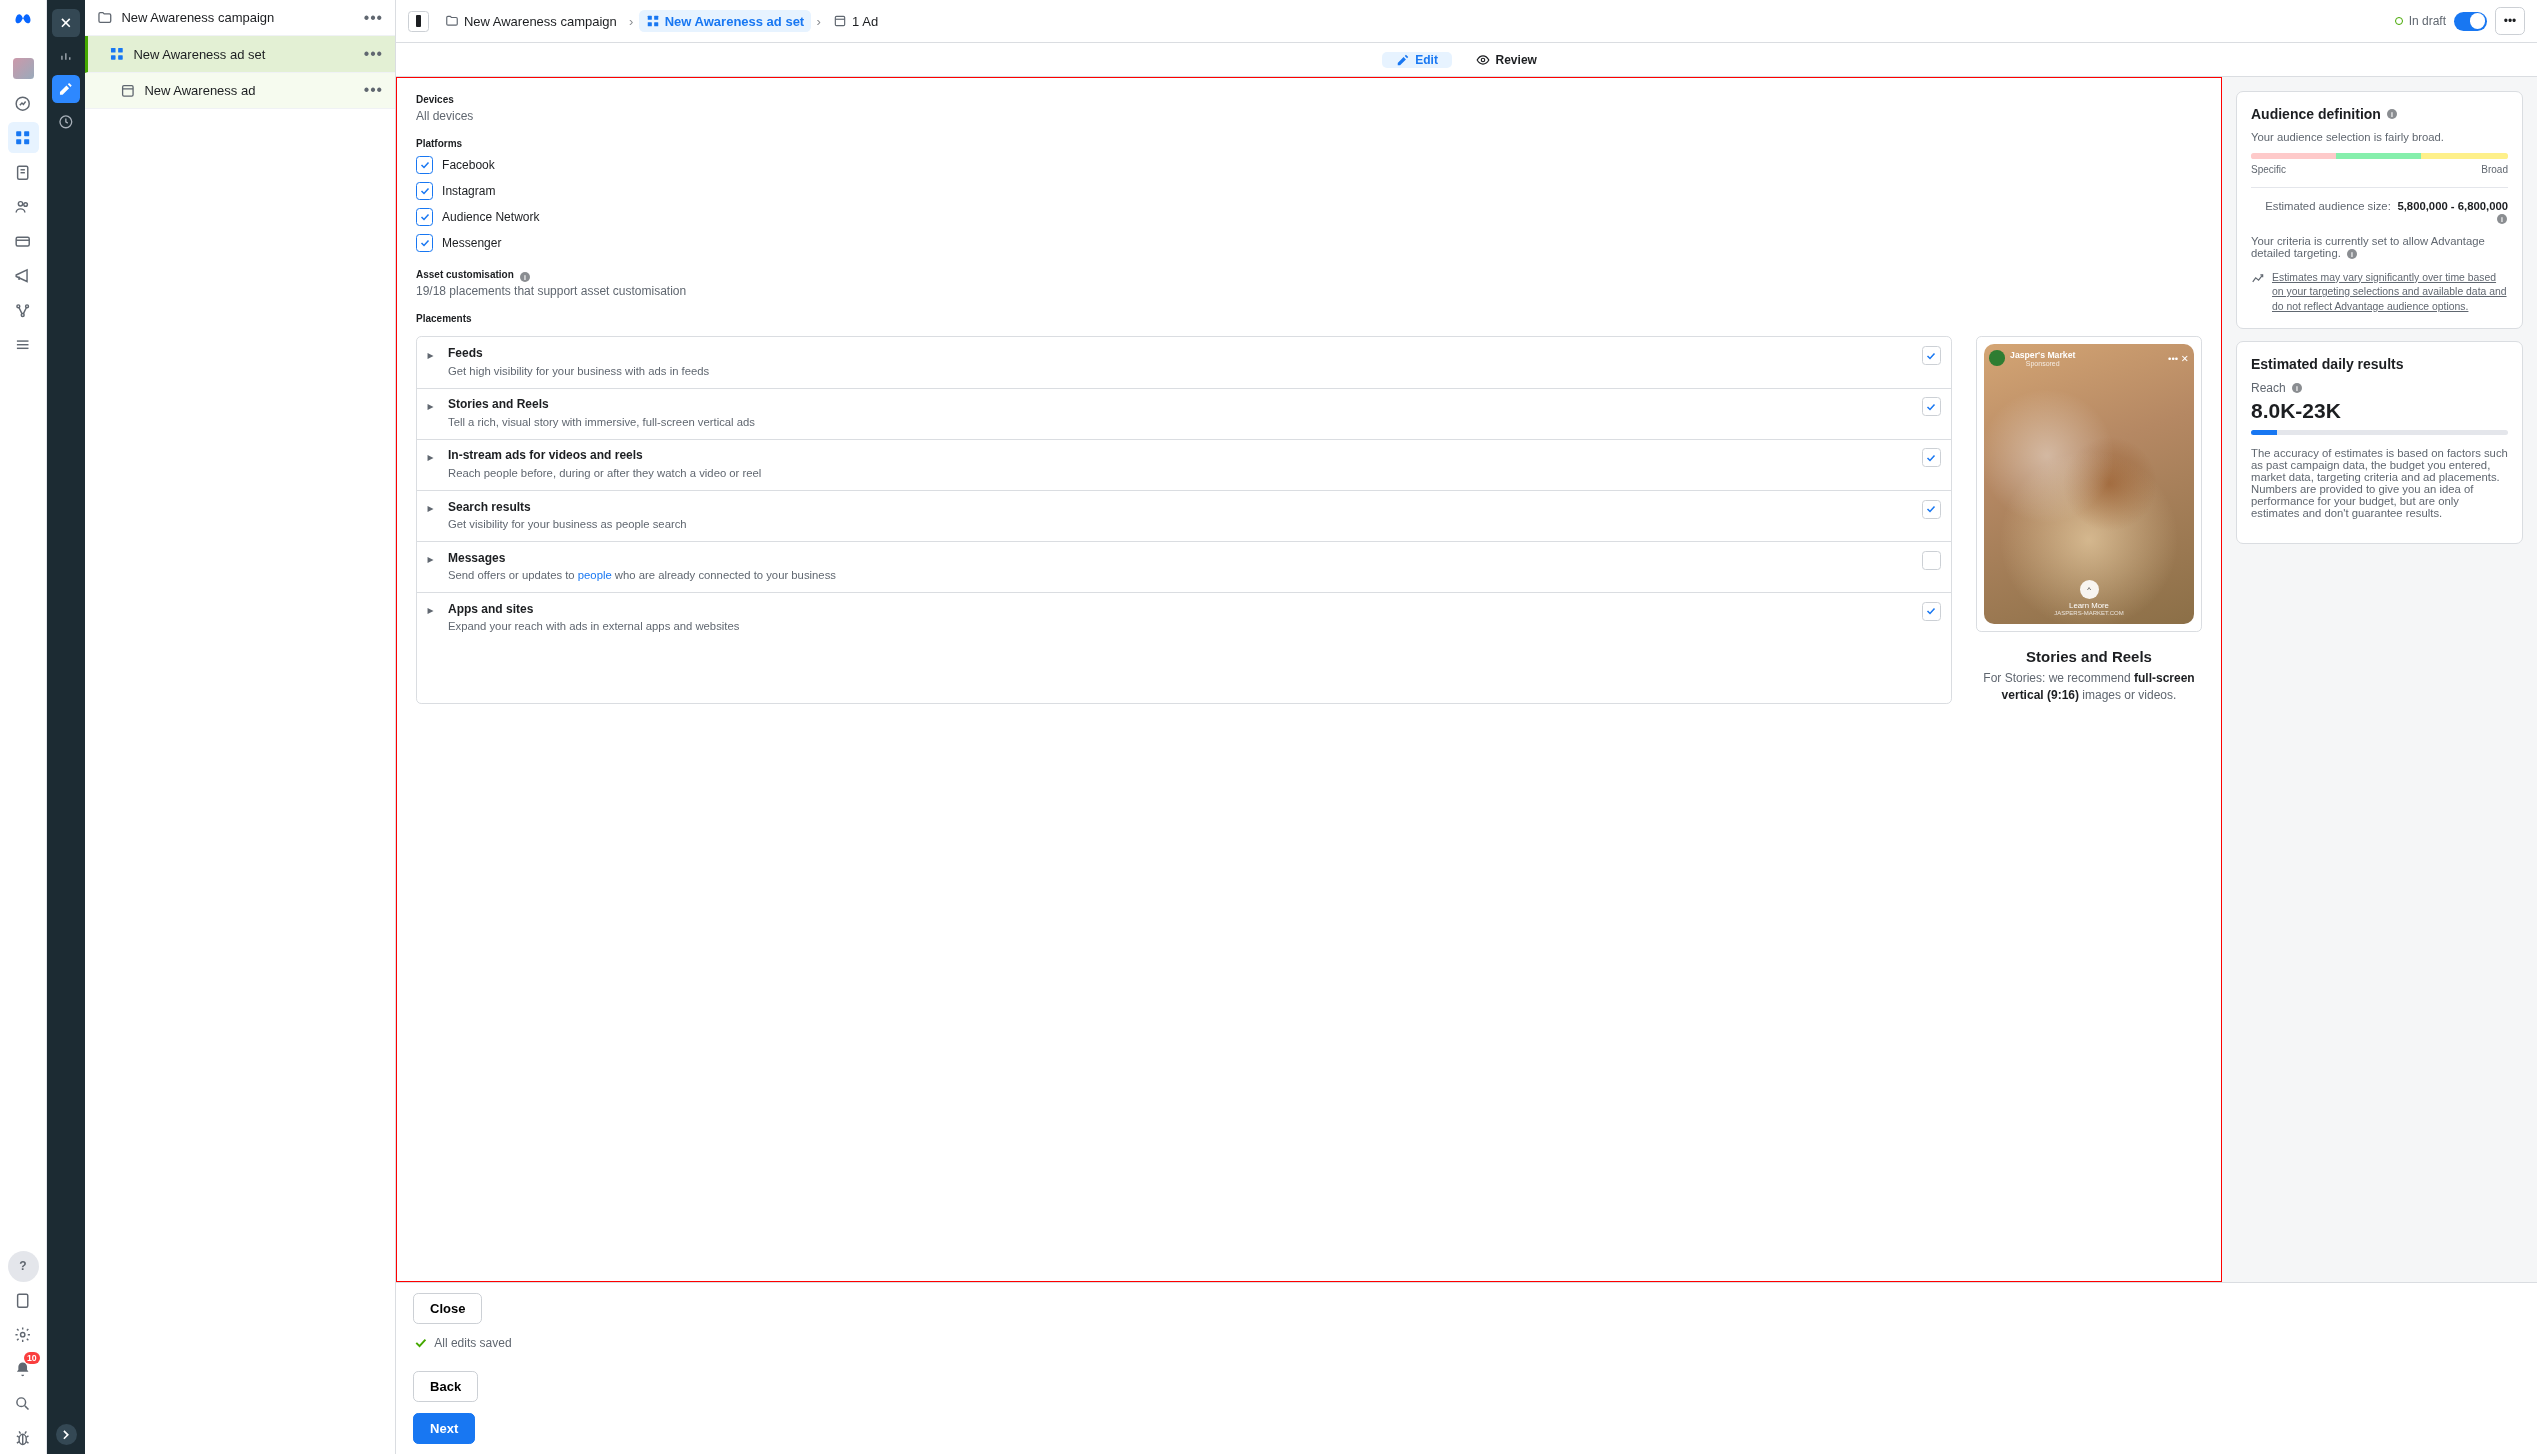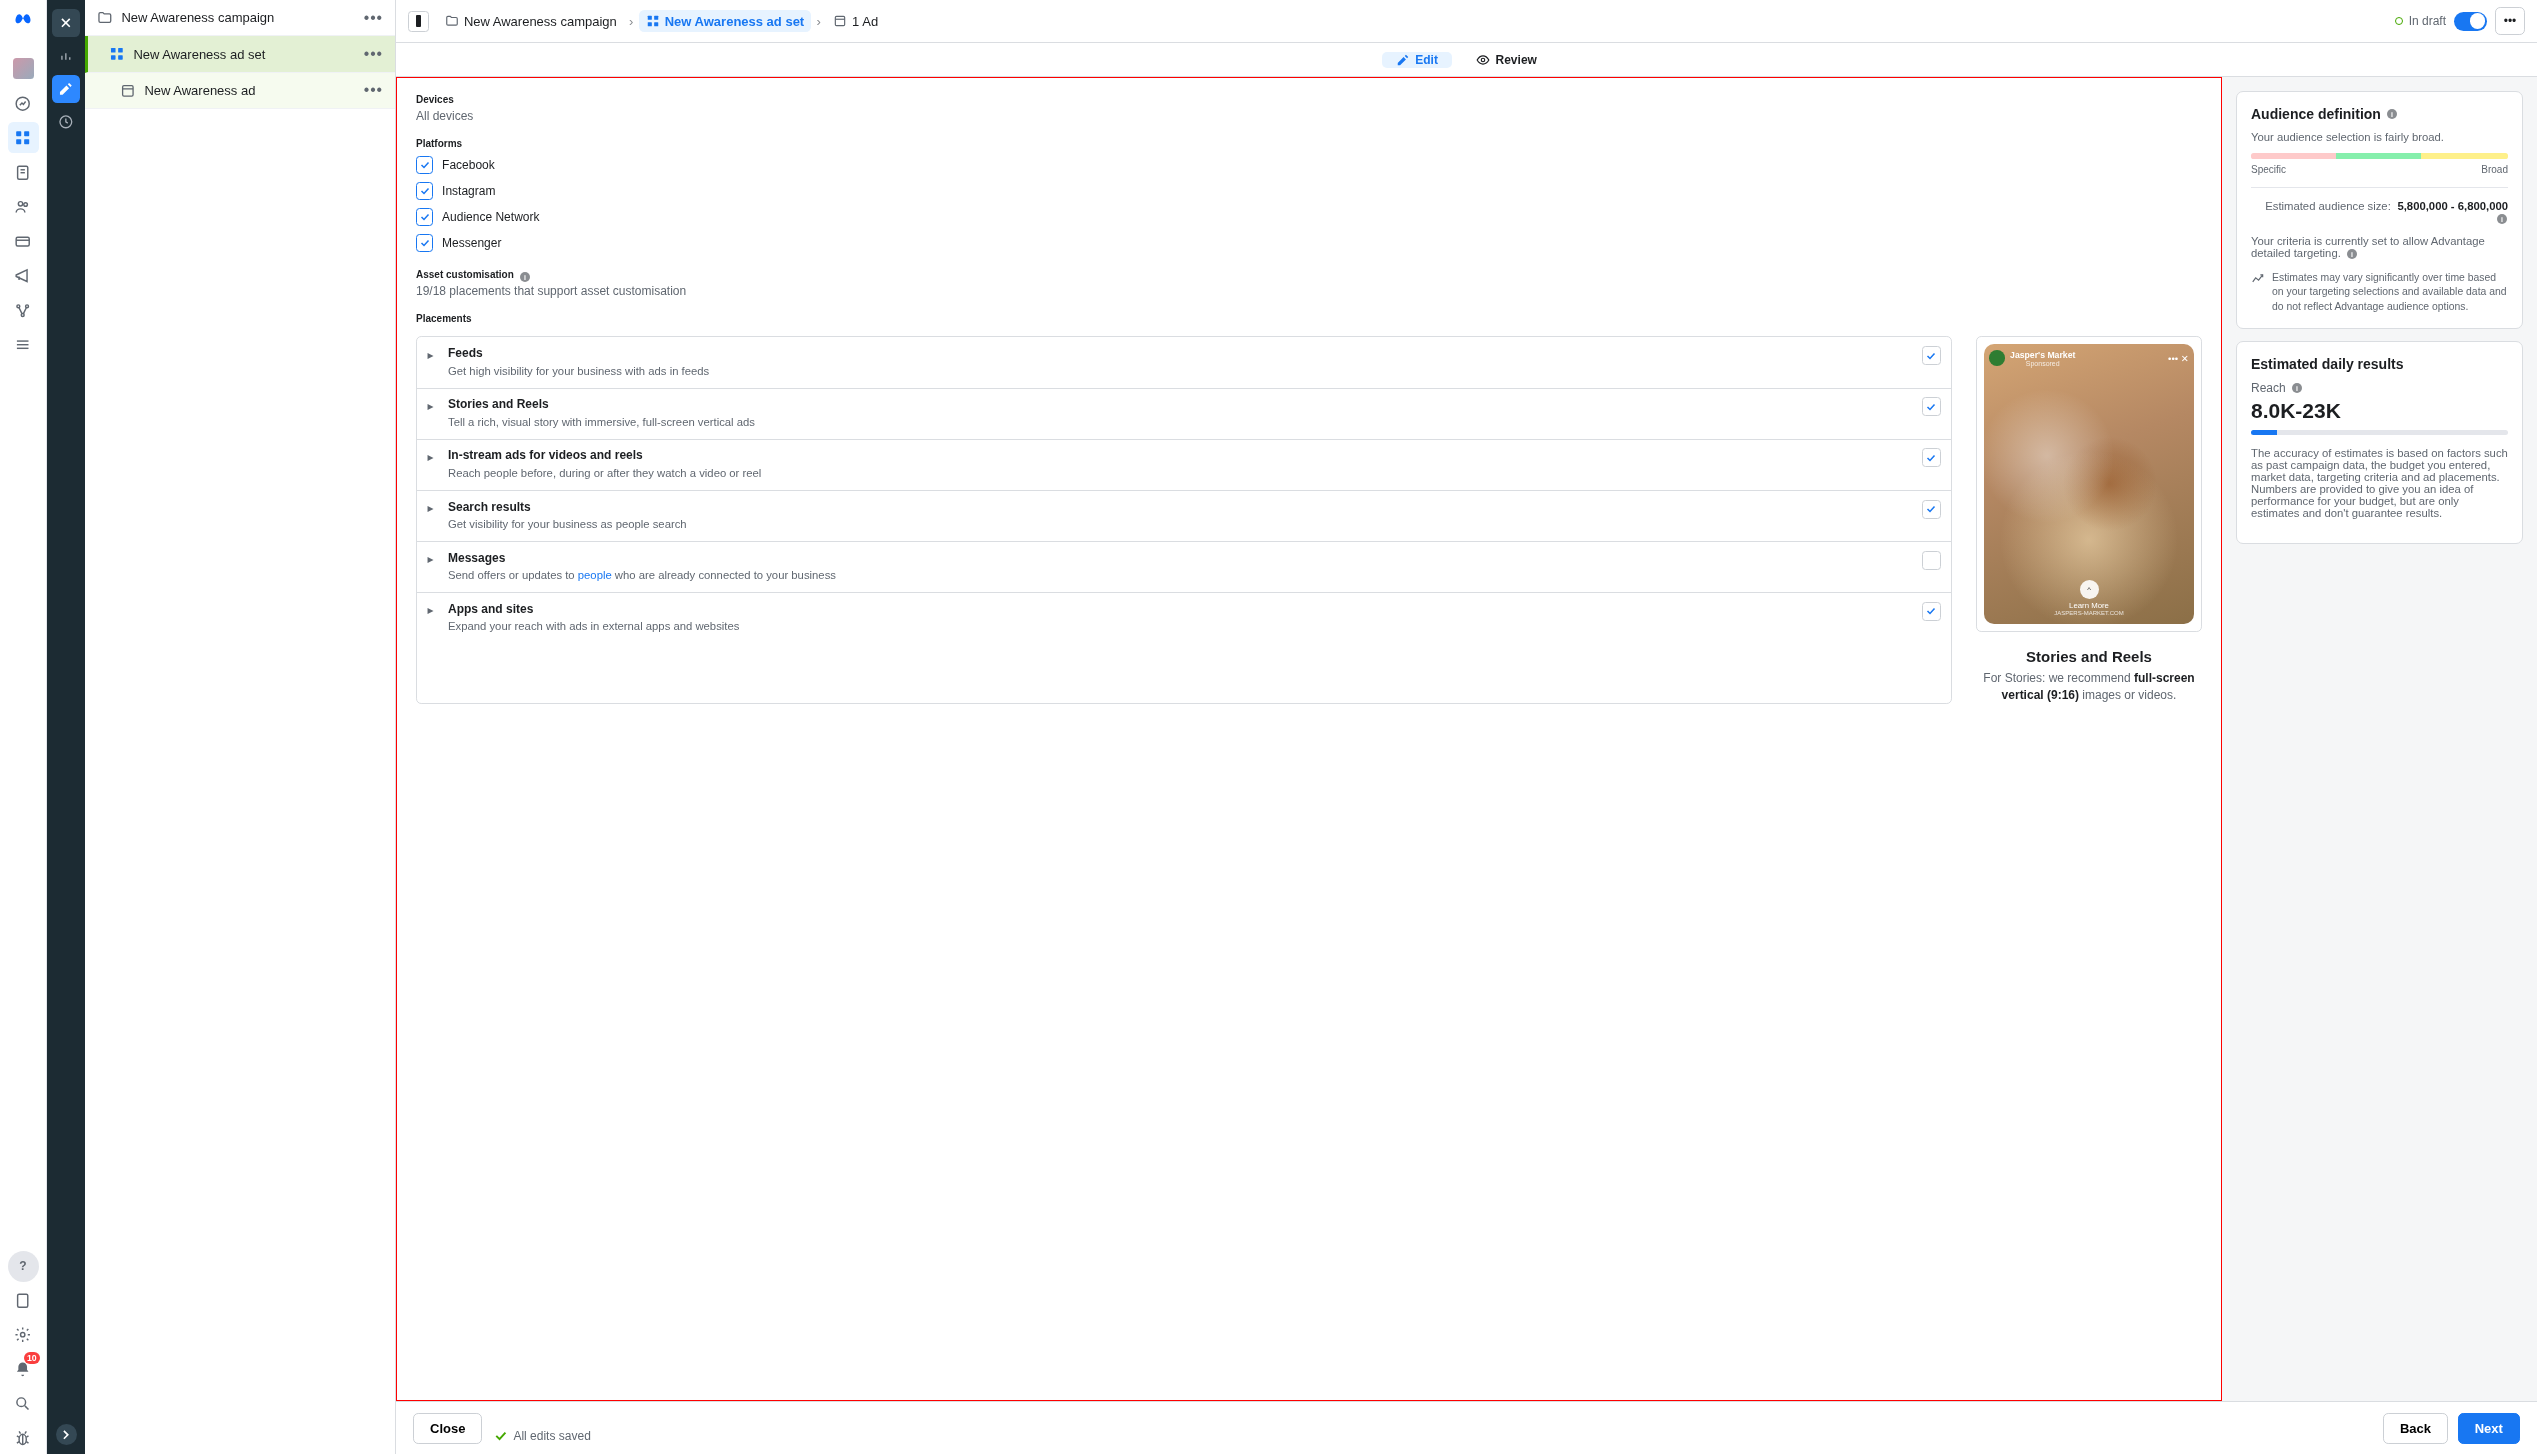--- a/index.html
+++ b/index.html
@@ -103,29 +103,29 @@
 
 .rside { width:315px; padding:14px; background:#f5f6f7; overflow-y:auto; }
 .card { background:#fff; border:0.9px solid #dadde1; border-radius:7px; padding:14px; margin-bottom:12px; }
 .card h4 { font-size:14px; font-weight:700; margin-bottom:8.7px; display:flex; align-items:center; gap:5.2px; }
 .card .note { color:#606770; font-size:11.3px; margin-bottom:10.4px; }
 .gauge { height:5.2px; border-radius:2.6px; background:linear-gradient(90deg,#fecaca 0%,#fecaca 33%,#86efac 33%,#86efac 66%,#fef08a 66%,#fef08a 100%); margin-bottom:5.2px; }
 .gauge-labels { display:flex; justify-content:space-between; font-size:10px; color:#606770; margin-bottom:12px; }
 .hr { border-top:0.9px solid #e4e6eb; margin:12px 0; }
 .kv { font-size:11.3px; color:#606770;text-align:right; }
 .kv b { color:#1c1e21; }
-.inforow { display:flex; gap:7px; font-size:10.4px; color:#606770; margin-top:8.7px; line-height:1.4; }
+.inforow { display:flex; gap:7px; font-size:10.4px; color:#606770; margin-top:8.7px; line-height:1.4;text-decoration:underline; }
 .inforow svg { width:14px; height:14px; flex-shrink:0; margin-top:0.9px; }
 .bignum { font-size:21px; font-weight:700; margin:3.5px 0 7px; }
 .reachbar { height:5.2px; background:#e4e6eb; border-radius:2.6px; overflow:hidden; margin-bottom:12px; }
 .reachbar .fill { height:100%; width:10%; background:#1877f2; }
 .rlabel { display:flex; align-items:center; gap:5.2px; color:#606770; font-size:12px; }
 
 
-.footer { display:flex; align-items:flex-end; padding:10.4px 17.4px; border-top:0.9px solid #dadde1; gap:10.4px; }
+.footer { display:flex; align-items:flex-start; padding:10.4px 17.4px; border-top:0.9px solid #dadde1; gap:10.4px;flex-direction:column; }
 .btn { padding:7px 15.7px; border-radius:5.2px; border:0.9px solid #ccd0d5; background:#fff; font-weight:600; font-size:13px; cursor:pointer; }
 .btn.blue { background:#1877f2; color:#fff; border-color:#1877f2; }
 .saved { display:flex; align-items:center; gap:5.2px; color:#606770; }
 .saved svg { color:#45a800; width:15.7px; height:15.7px; }
 .footer .fspacer { flex:1; }
 </style>
 </head>
 <body>
 
 <div class="rail">

